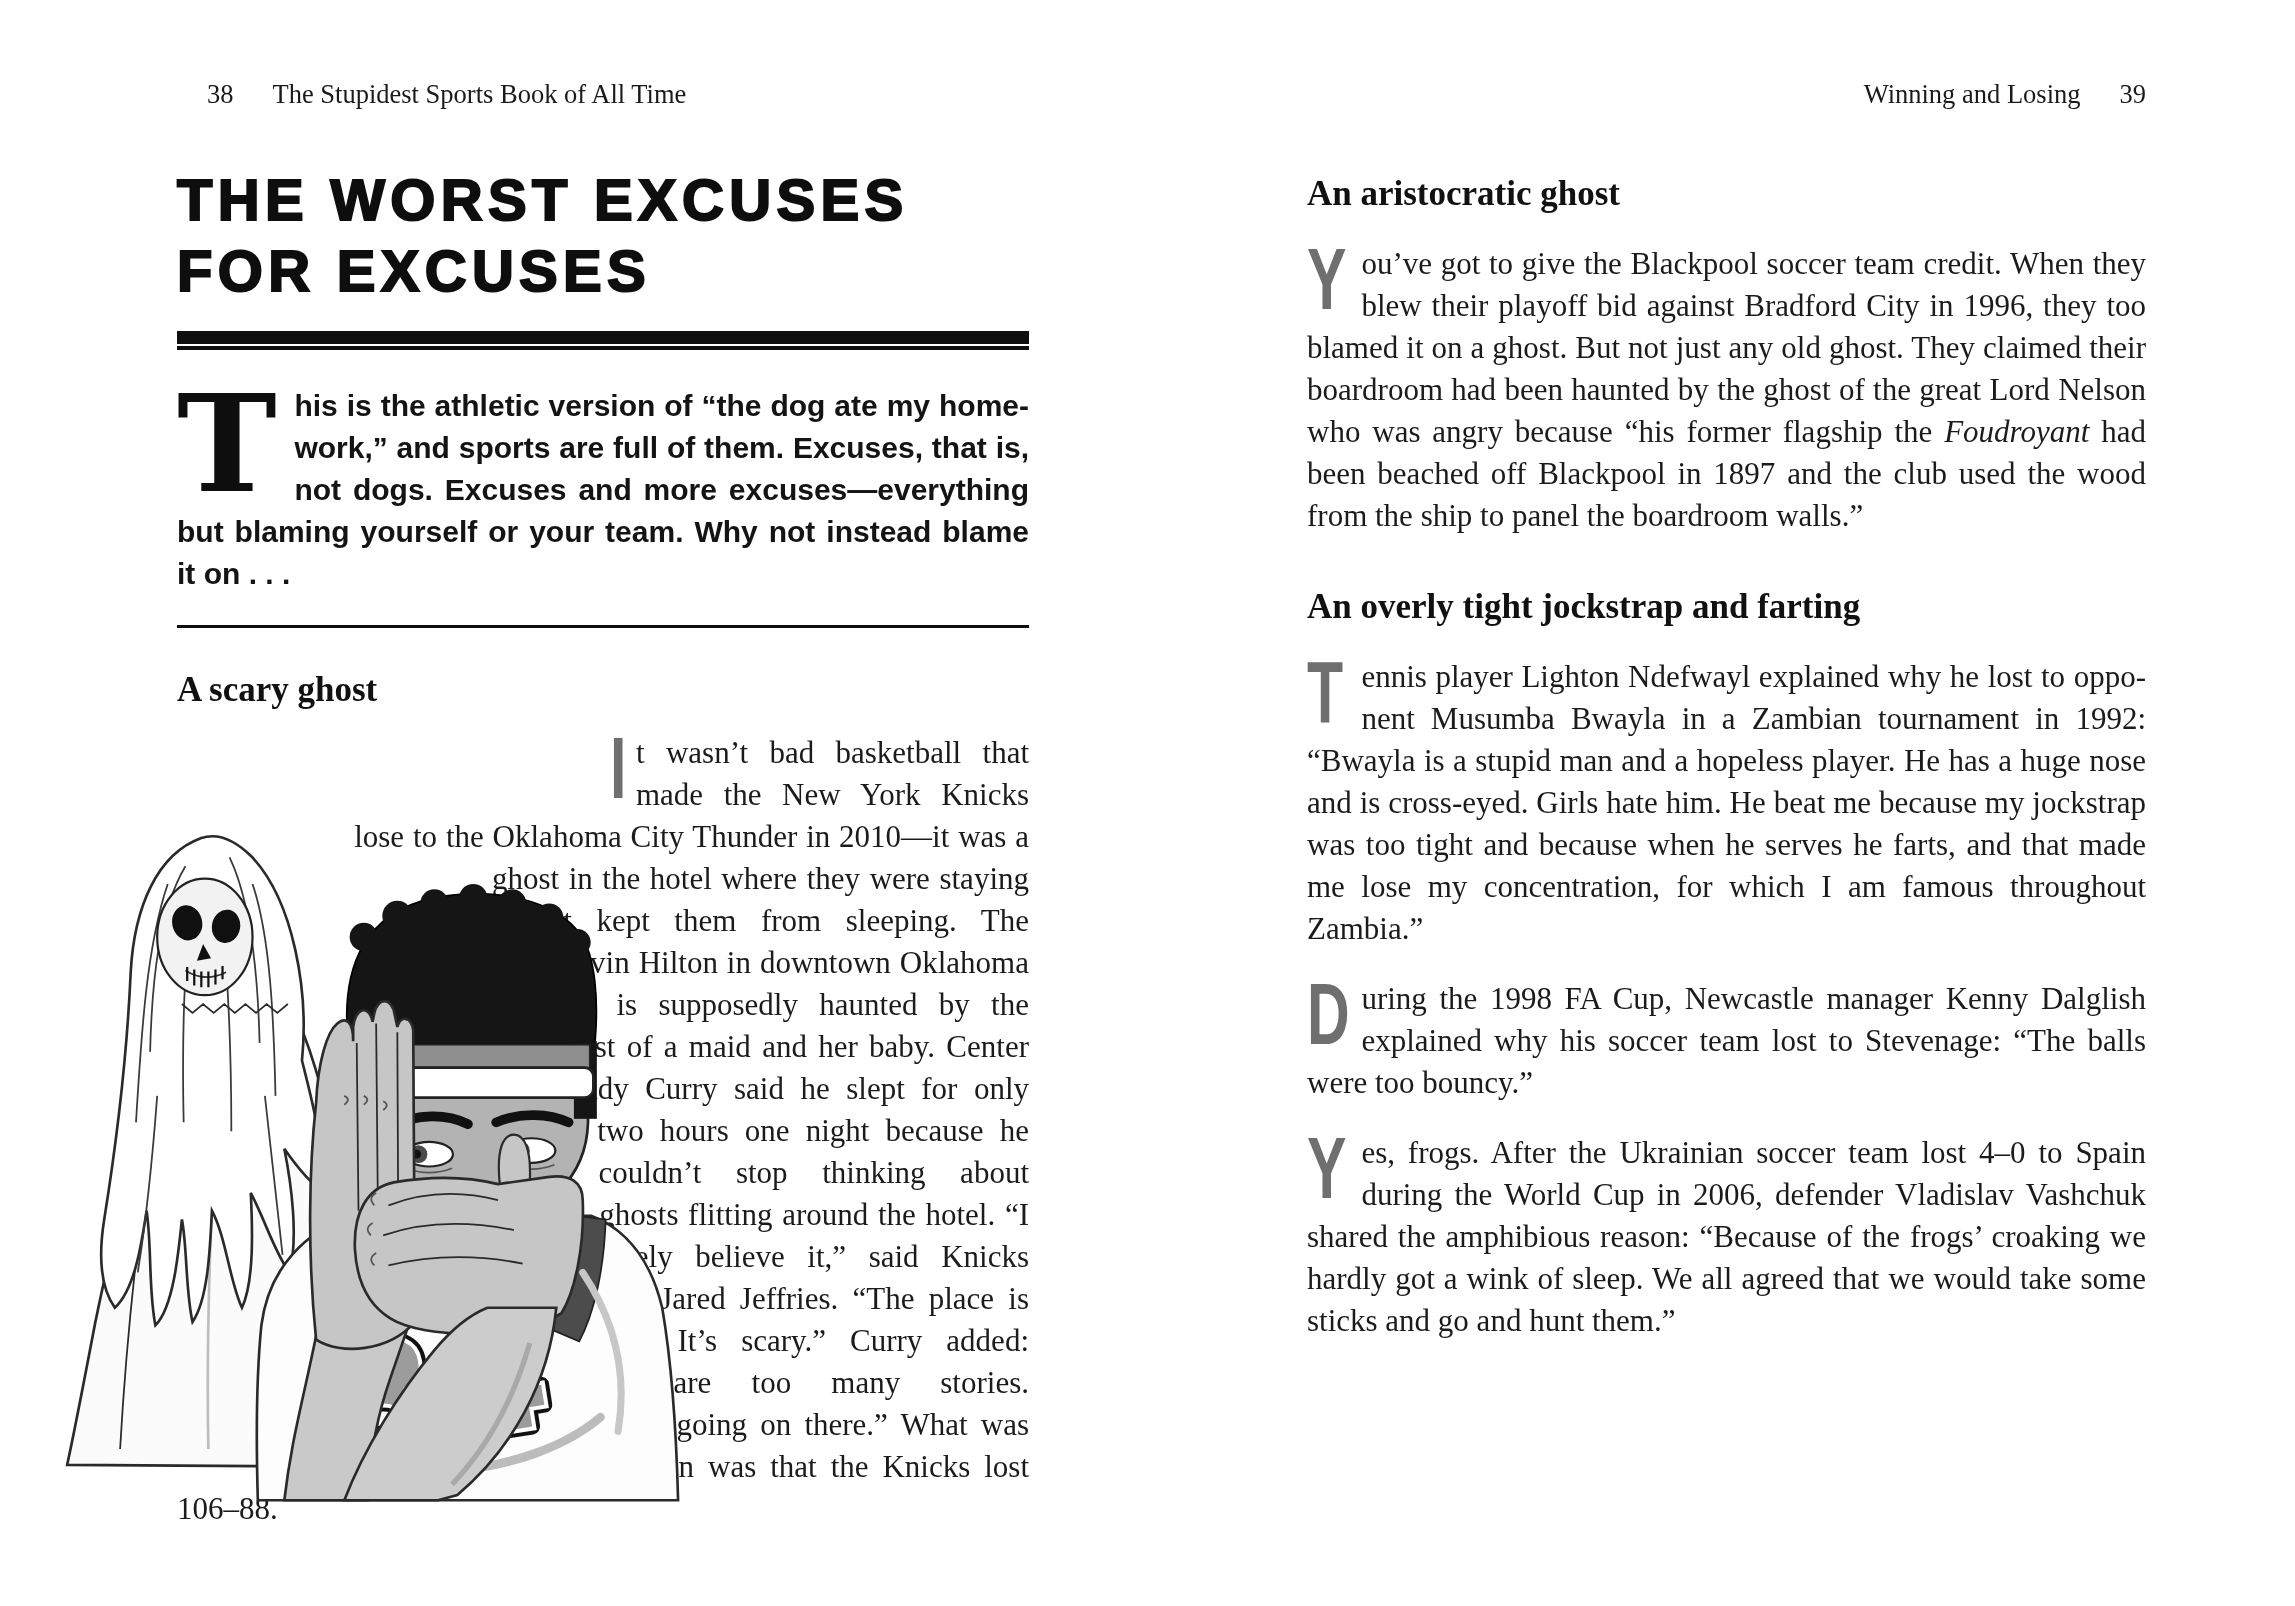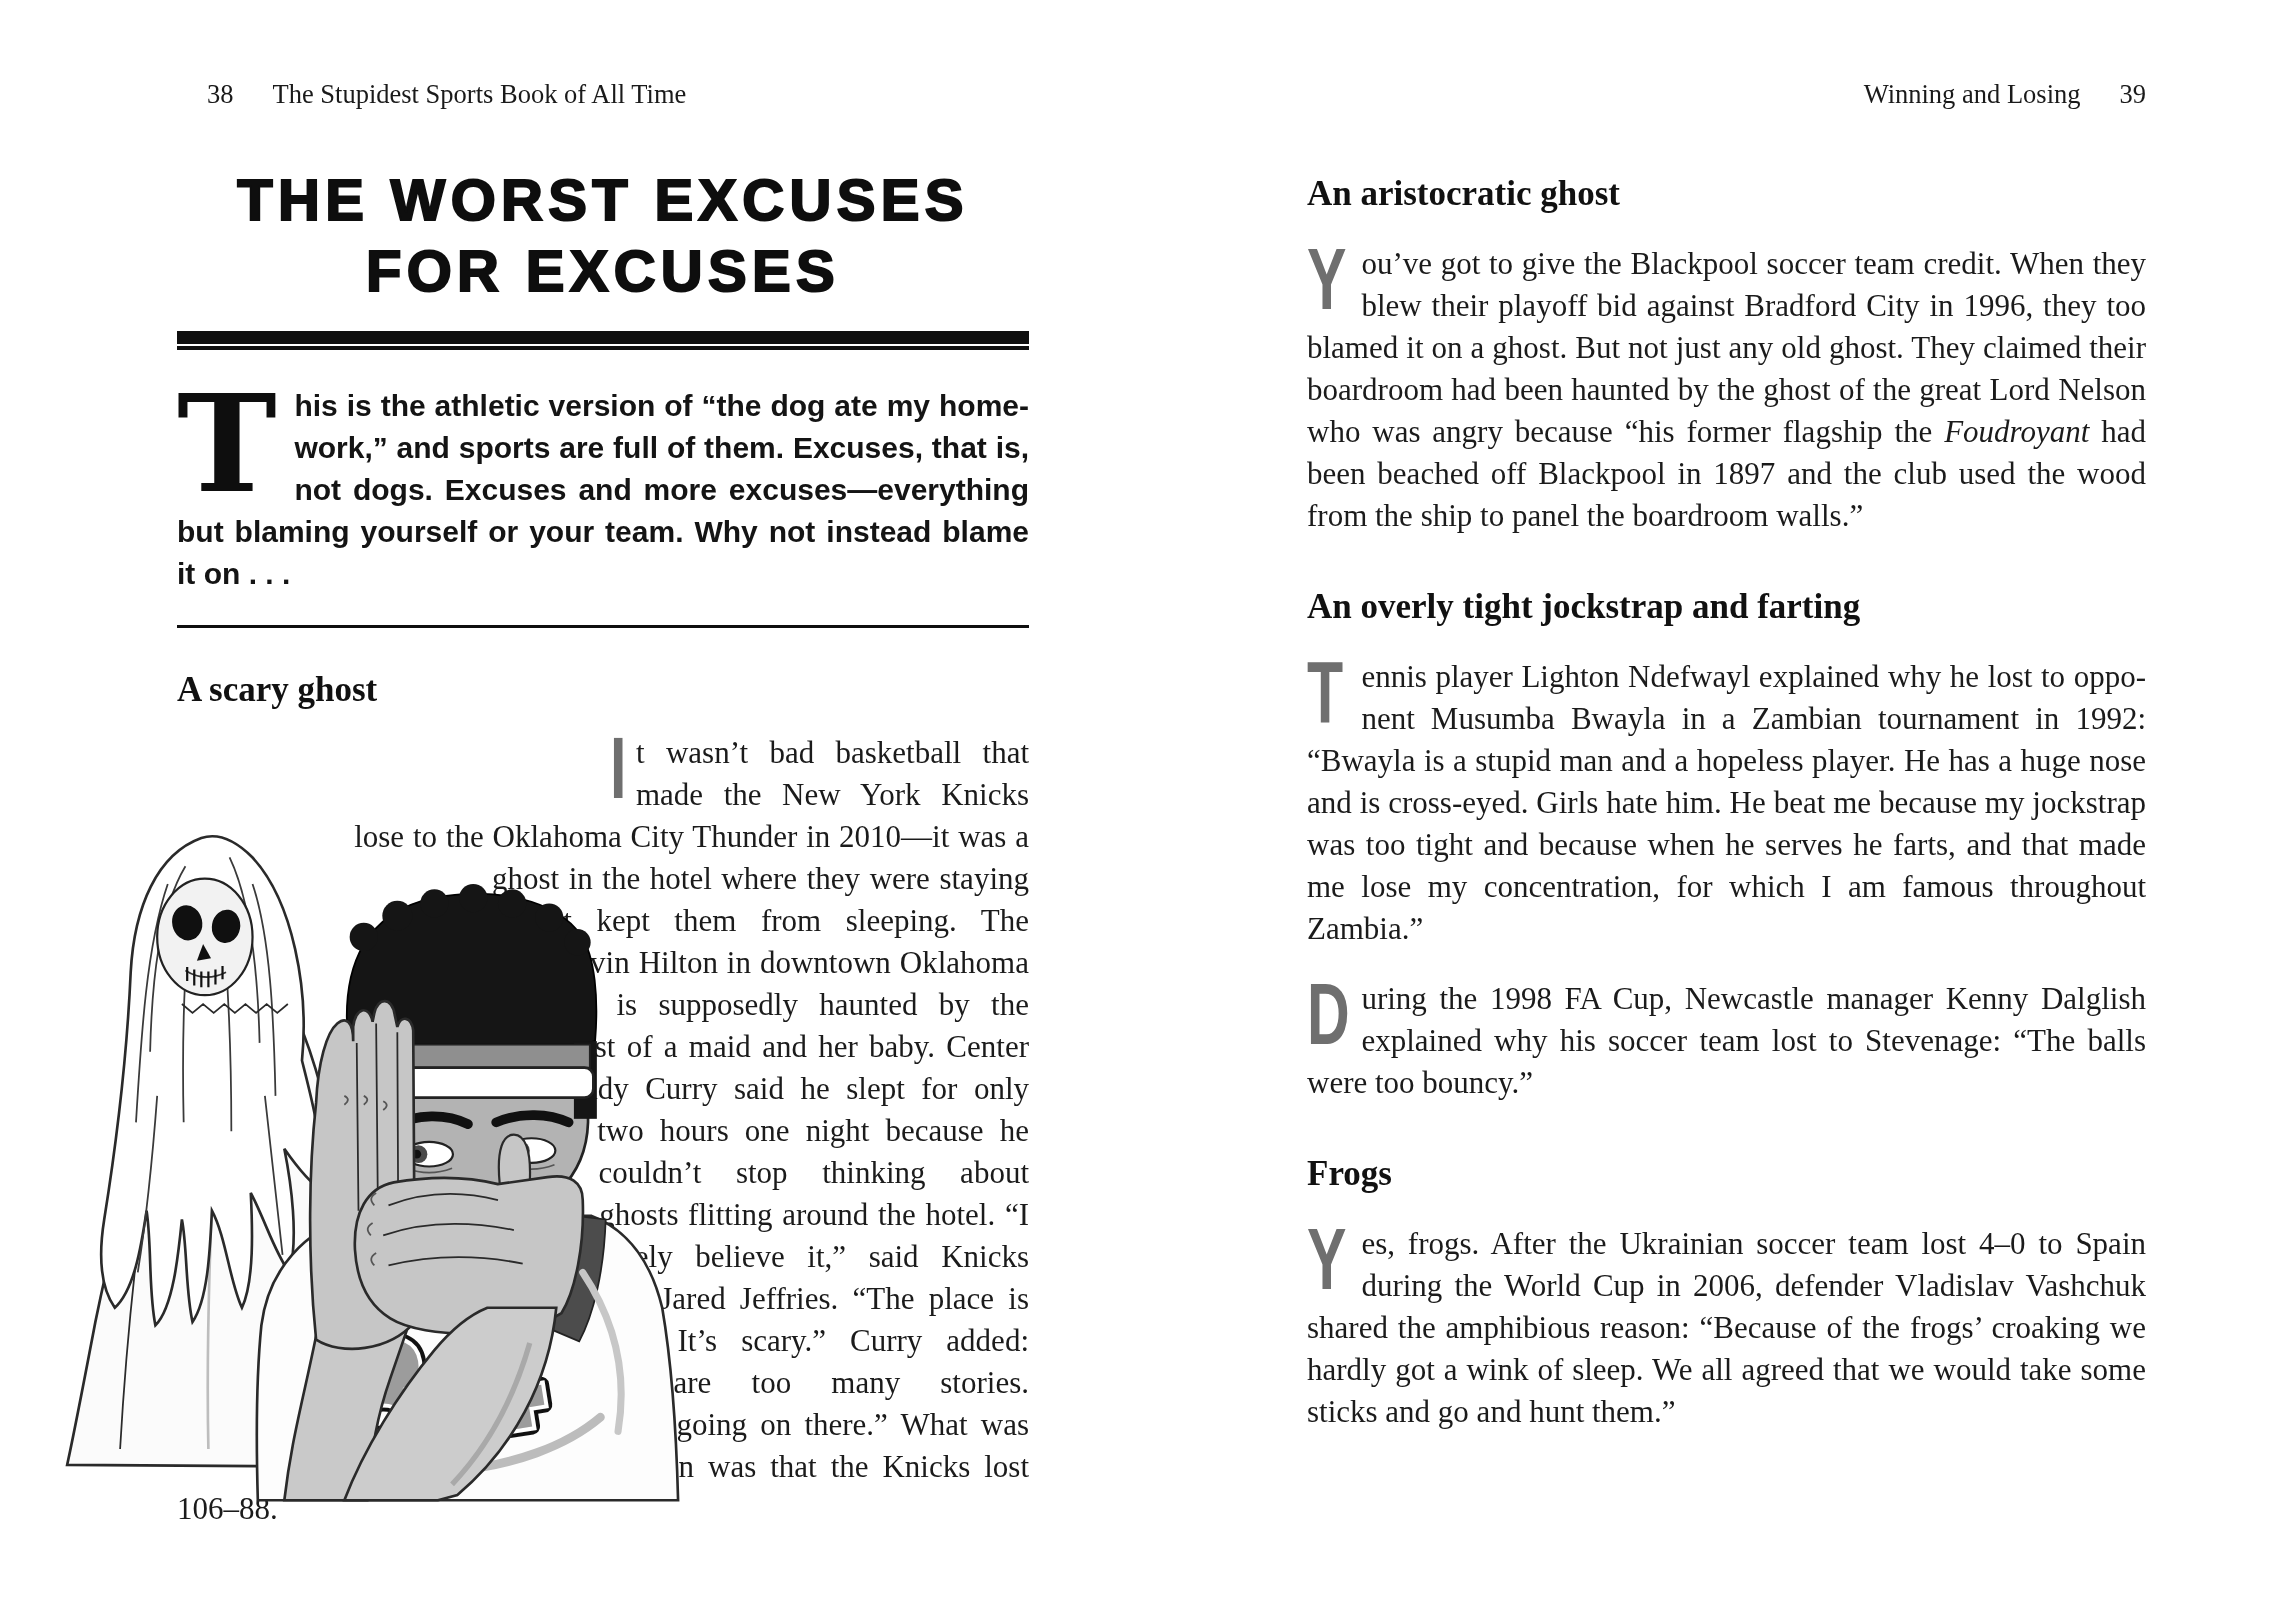--- a/index.html
+++ b/index.html
@@ -14,21 +14,21 @@
   .runhead{position:absolute;top:78px;font-size:26.5px;line-height:32px;color:#1a1a1a;}
   .runhead-left{left:177px;width:852px;text-align:left;}
   .runhead-right{left:1307px;width:839px;text-align:right;}
   .pagenum{display:inline-block;}
   .runhead-left .pagenum{margin-right:39px;margin-left:30px;}
   .runhead-right .pagenum{margin-left:39px;}
 
   
   .col-left{position:absolute;left:177px;top:0;width:852px;}
   .chapter-title{
-    margin:164px 0 0 0;text-align:center;color:#0e0e0e;
+    margin:164px 0 0 0;color:#0e0e0e;
     font-family:"Liberation Sans", sans-serif;font-weight:bold;
     font-size:58px;line-height:71px;letter-spacing:5.3px;
     -webkit-text-stroke:2.1px #0e0e0e;
   }
   .double-rule{margin-top:25px;height:1.8px;border-top:13.2px solid #0f0f0f;border-bottom:4.4px solid #0f0f0f;}
   .thin-rule{margin-top:23px;height:0;border-top:3.5px solid #0f0f0f;}
 
   .intro{
     margin-top:35px;font-family:"Liberation Sans", sans-serif;font-weight:bold;
     font-size:30px;line-height:42px;text-align:justify;color:#141414;
@@ -210,19 +210,18 @@
 
   <h2 class="sect">An overly tight jockstrap and farting</h2>
   <p class="bodypara">
     <span class="dc dc-w">T</span><span>ennis player Lighton Ndefwayl explained why he lost to oppo­nent Musumba Bwayla in a Zambian tournament in 1992: “Bwayla is a stupid man and a hopeless player. He has a huge nose and is cross-eyed. Girls hate him. He beat me because my jockstrap was too tight and because when he serves he farts, and that made me lose my concentration, for which I am famous throughout Zambia.”</span>
   </p>
 
   <p class="bodypara">
     <span class="dc dc-w">D</span><span>uring the 1998 FA Cup, Newcastle manager Kenny Dalglish explained why his soccer team lost to Stevenage: “The balls were too bouncy.”</span>
   </p>
 
-  <h2 class="sect">Frogs</h2>
   <p class="bodypara">
     <span class="dc dc-w">Y</span><span>es, frogs. After the Ukrainian soccer team lost 4–0 to Spain during the World Cup in 2006, defender Vladislav Vashchuk shared the amphibious reason: “Because of the frogs’ croaking we hardly got a wink of sleep. We all agreed that we would take some sticks and go and hunt them.”</span>
   </p>
 
 </div>
 
 
 </body></html>

